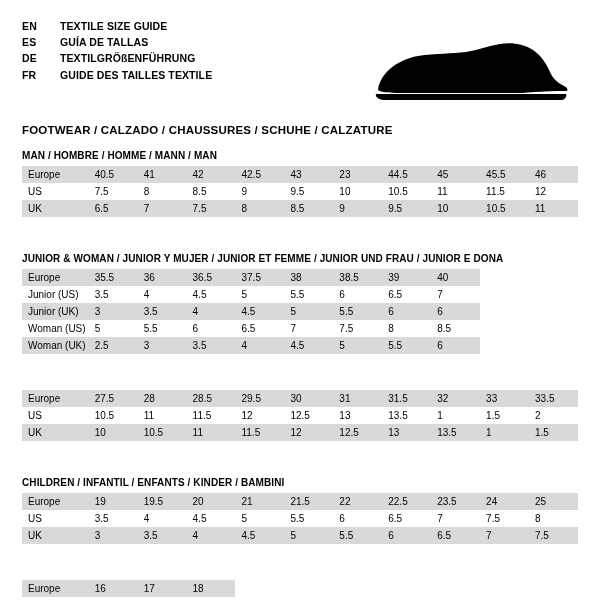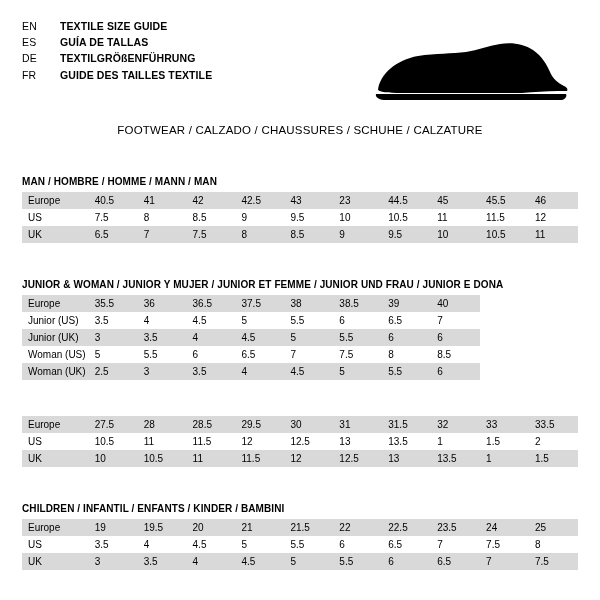--- a/index.html
+++ b/index.html
@@ -32,49 +32,48 @@
     font-size: 10.5px;
     line-height: 16.2px;
   }
   .lang-table td {
     padding: 0;
     vertical-align: top;
     white-space: nowrap;
   }
   .lang-code {
     width: 38px;
-    font-weight: normal;
+    font-weight: bold;
     letter-spacing: 0.2px;
   }
   .lang-text {
     font-weight: bold;
     letter-spacing: 0.1px;
   }
 
   .shoe-art {
     position: absolute;
     top: 20px;
     right: 8px;
     width: 200px;
     height: 70px;
   }
 
   .footwear-title {
     margin-top: 14px;
     font-size: 11.5px;
-    font-weight: normal;
+    font-weight: bold;
     letter-spacing: 0.2px;
-    text-align: center;
   }
 
   
   .section {
     margin-top: 36px;
   }
-  .section.first { margin-top: 40px; }
+  .section.first { margin-top: 14px; }
 
   .section-title {
     font-size: 10px;
     font-weight: bold;
     letter-spacing: 0.1px;
     padding-bottom: 5px;
   }
 
   table.size-table {
     border-collapse: collapse;

